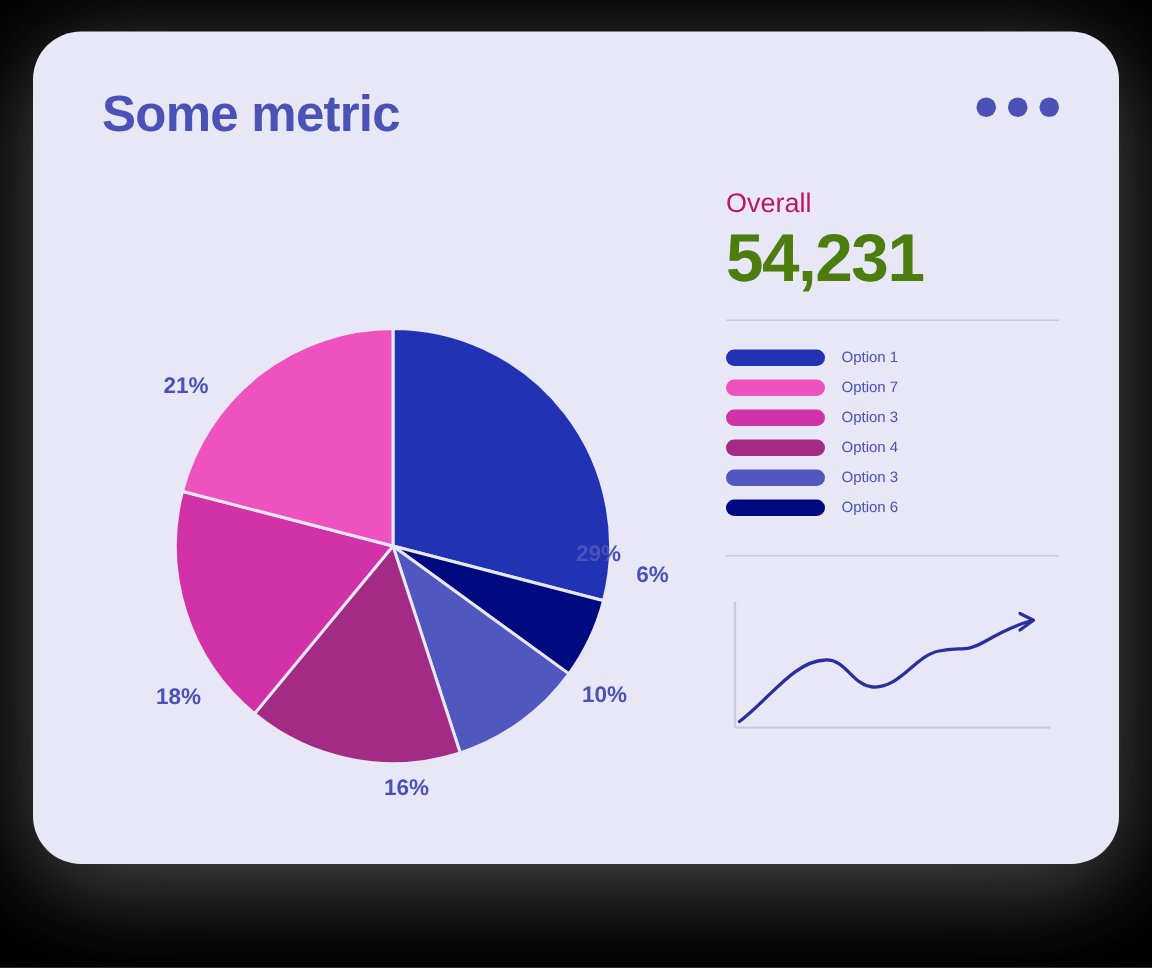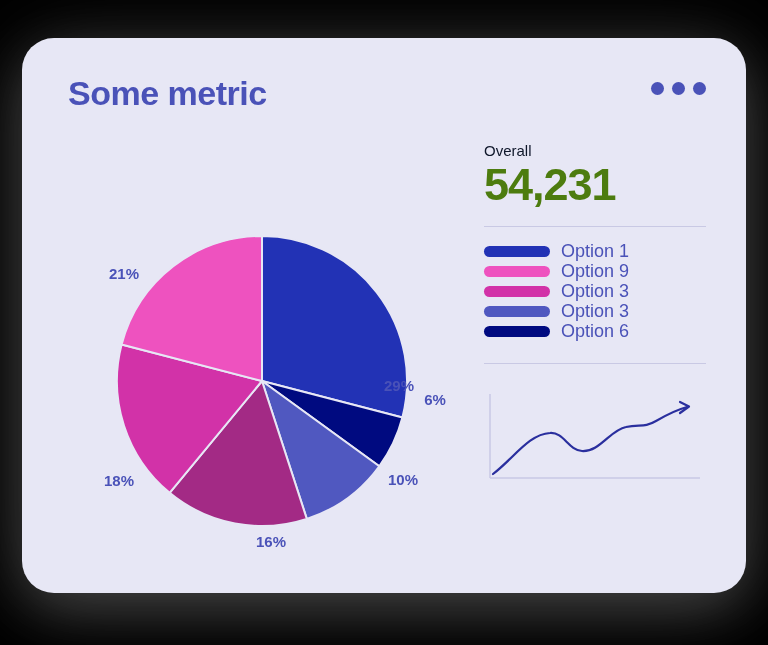--- a/index.html
+++ b/index.html
@@ -17,21 +17,21 @@
   .stage {
     position: relative;
     width: 768px;
     height: 645px;
     background: #000000;
   }
 
   .card {
     position: absolute;
     left: 22px;
-    top: 38px;
+    top: 21px;
     width: 724px;
     height: 555px;
     background: #e7e7f5;
     border-radius: 32px;
     box-shadow: 0 18px 60px rgba(255,255,255,0.22),
                 0 0 90px rgba(255,255,255,0.10);
     overflow: hidden;
   }
 
   .page-title {
@@ -80,22 +80,22 @@
 
   
   .right-panel {
     position: absolute;
     left: 462px;
     top: 104px;
     width: 230px;
   }
 
   .overall-label {
-    font-size: 15px;
-    color: #0f172a;
+    font-size: 18px;
+    color: #be185d;
     margin: 0 0 2px 0;
     font-weight: normal;
   }
   .overall-value {
     font-size: 45px;
     font-weight: bold;
     color: #4d7c0f;
     letter-spacing: -1px;
     line-height: 1.05;
     margin: 0;
@@ -116,21 +116,21 @@
     height: 20px;
     cursor: pointer;
   }
   .legend-swatch {
     width: 66px;
     height: 11px;
     border-radius: 6px;
     flex: none;
   }
   .legend-text {
-    font-size: 18px;
+    font-size: 10px;
     color: #4a52b8;
     white-space: nowrap;
   }
 
   .trend-box {
     margin-top: 22px;
     width: 222px;
     height: 100px;
   }
   .trend-svg { display: block; }
@@ -182,25 +182,29 @@
 
       <div class="divider"></div>
 
       <ul class="legend">
         <li class="legend-item">
           <span class="legend-swatch" style="background:#2232b5"></span>
           <span class="legend-text">Option 1</span>
         </li>
         <li class="legend-item">
           <span class="legend-swatch" style="background:#ee52bf"></span>
-          <span class="legend-text">Option 9</span>
+          <span class="legend-text">Option 7</span>
         </li>
         <li class="legend-item">
           <span class="legend-swatch" style="background:#d232a8"></span>
           <span class="legend-text">Option 3</span>
+        </li>
+        <li class="legend-item">
+          <span class="legend-swatch" style="background:#a32a85"></span>
+          <span class="legend-text">Option 4</span>
         </li>
         <li class="legend-item">
           <span class="legend-swatch" style="background:#5058c0"></span>
           <span class="legend-text">Option 3</span>
         </li>
         <li class="legend-item">
           <span class="legend-swatch" style="background:#000a80"></span>
           <span class="legend-text">Option 6</span>
         </li>
       </ul>

